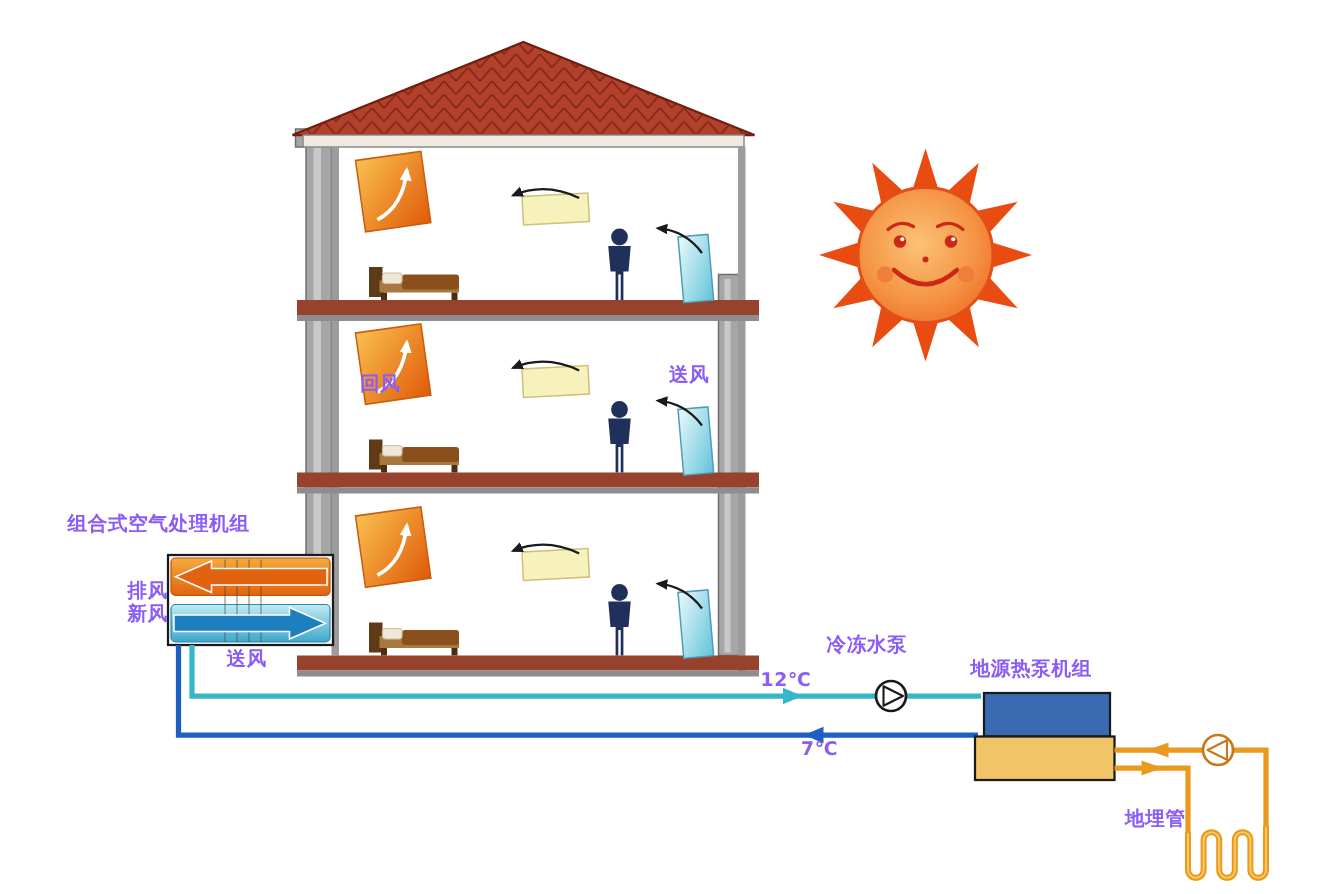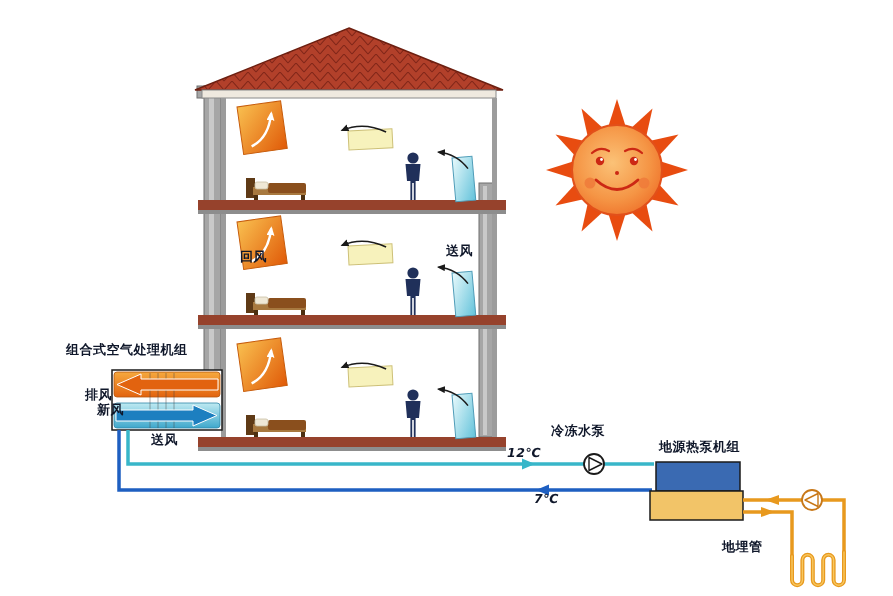--- a/index.html
+++ b/index.html
@@ -1,21 +1,21 @@
 <!DOCTYPE html>
 <html><head>
 <meta charset="utf-8">
 <style>
   * { margin:0; padding:0; box-sizing:border-box; }
   html,body { background:#ffffff; }
   body { font-family:"DejaVu Sans","Liberation Sans",sans-serif; }
   #canvas { position:relative; width:893px; height:596px; background:#fff; overflow:hidden; }
   #diagram-svg { position:absolute; left:0; top:0; }
-  .lbl { position:absolute; color:#0f172a; font-weight:bold; font-size:13px; line-height:1.15; white-space:nowrap; letter-spacing:0.5px; }
-  .lbl.small { font-size:12.5px;font-style:italic; }
+  .lbl { position:absolute; color:#8b5cf6; font-weight:bold; font-size:13px; line-height:1.15; white-space:nowrap; letter-spacing:0.5px; }
+  .lbl.small { font-size:12.5px; }
 </style>
 </head>
 <body>
 
 <div id="canvas">
 
 <svg id="diagram-svg" width="893" height="596" viewBox="0 0 893 596" xmlns="http://www.w3.org/2000/svg">
   <defs>
     <linearGradient id="gOr" x1="0" y1="0" x2="1" y2="1">
       <stop offset="0" stop-color="#f9c050"></stop>
@@ -184,27 +184,27 @@
     <polygon points="761,507 761,517 775,512" fill="#e8991e"></polygon>
     <path d="M792,556 V580 A5.2,5.2 0 0 0 802.4,580 V560 A5.2,5.2 0 0 1 812.8,560 V580 A5.2,5.2 0 0 0 823.2,580 V560 A5.2,5.2 0 0 1 833.6,560 V580 A5.2,5.2 0 0 0 844,580 V552" fill="none" stroke="#e8991e" stroke-width="4" stroke-linecap="round"></path>
     <path d="M792,556 V580 A5.2,5.2 0 0 0 802.4,580 V560 A5.2,5.2 0 0 1 812.8,560 V580 A5.2,5.2 0 0 0 823.2,580 V560 A5.2,5.2 0 0 1 833.6,560 V580 A5.2,5.2 0 0 0 844,580 V552" fill="none" stroke="#f8c860" stroke-width="1.4" stroke-linecap="round"></path>
     <g>
       <circle cx="812" cy="500" r="10" fill="#ffffff" stroke="#c87818" stroke-width="1.8"></circle>
       <polygon points="818,493.5 818,506.5 805,500" fill="#ffffff" stroke="#c87818" stroke-width="1.4" stroke-linejoin="round"></polygon>
     </g>
   </g>
 </svg>
 
-<div class="lbl" style="left:66px; top:343px;text-align:center;">组合式空气处理机组</div>
+<div class="lbl" style="left:45px; top:343px;text-align:center;">组合式空气处理机组</div>
 <div class="lbl" style="left:85px; top:388px;">排风</div>
-<div class="lbl" style="left:85px; top:403px;margin-left:12px;">新风</div>
+<div class="lbl" style="left:85px; top:403px;">新风</div>
 <div class="lbl" style="left:151px; top:433px;">送风</div>
 
 <div class="lbl" style="left:240px; top:250px;">回风</div>
 <div class="lbl" style="left:446px; top:244px;">送风</div>
 
 <div class="lbl small" style="left:507px; top:446px;">12℃</div>
 <div class="lbl" style="left:551px; top:424px;">冷冻水泵</div>
-<div class="lbl" style="left:647px; top:440px;margin-left:12px;">地源热泵机组</div>
+<div class="lbl" style="left:647px; top:440px;">地源热泵机组</div>
 <div class="lbl small" style="left:534px; top:492px;">7℃</div>
-<div class="lbl" style="left:722px; top:540px;">地埋管</div>
+<div class="lbl" style="left:750px; top:540px;">地埋管</div>
 
 </div>
 
 </body></html>

